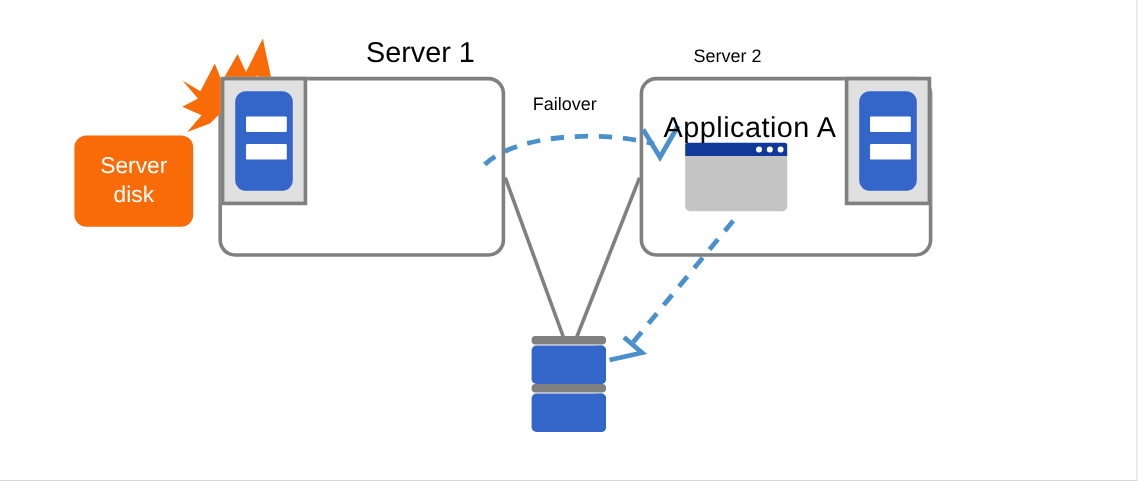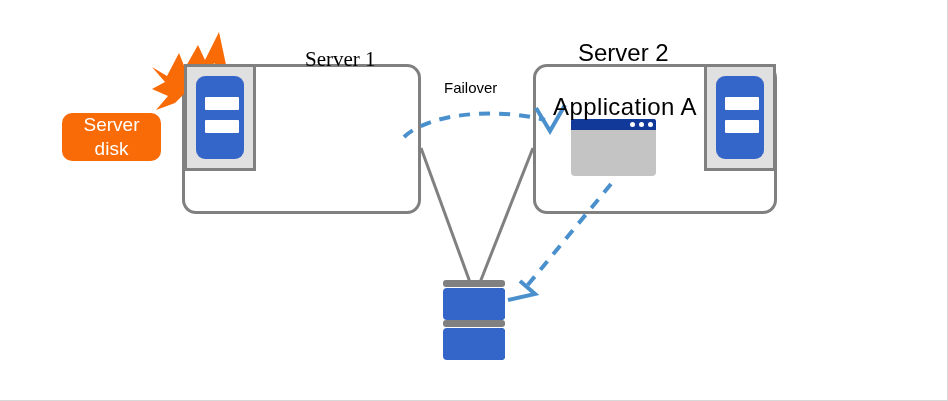--- a/index.html
+++ b/index.html
@@ -29,28 +29,27 @@
   }
   .label {
     position: absolute;
     font-family: "Liberation Sans", sans-serif;
     color: #000000;
     white-space: nowrap;
     line-height: 1.1;
   }
   #server1-title {
     left: 305px;
-    top: 48px;
-    font-size: 21px;
-    font-family: Liberation Serif, serif;
+    top: 32px;
+    font-size: 24px;
   }
   #server2-title {
     left: 578px;
     top: 40px;
-    font-size: 24px;
+    font-size: 15px;
   }
   #failover-label {
     left: 444px;
     top: 80px;
     font-size: 15px;
   }
   #appa-label {
     left: 553px;
     top: 94px;
     font-size: 24px;
@@ -59,21 +58,21 @@
   #shareddisk-label {
     left: 422px;
     top: 366px;
     font-size: 19px;
   }
   .badge {
     position: absolute;
     left: 62px;
     top: 113px;
     width: 99px;
-    height: 48px;
+    height: 76px;
     background: #f96b07;
     border-radius: 10px;
     color: #ffffff;
     font-size: 19px;
     font-family: "Liberation Sans", sans-serif;
     display: flex;
     flex-direction: column;
     align-items: center;
     justify-content: center;
     line-height: 1.25;

